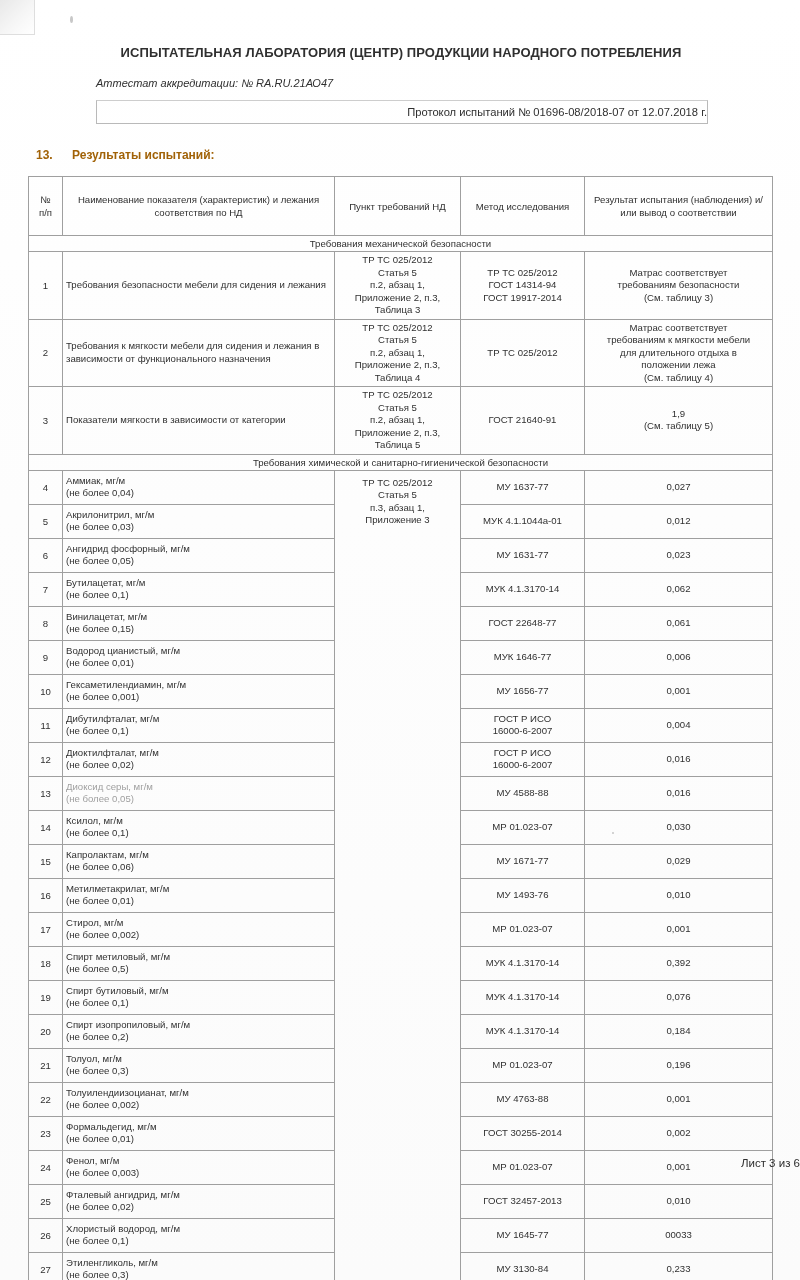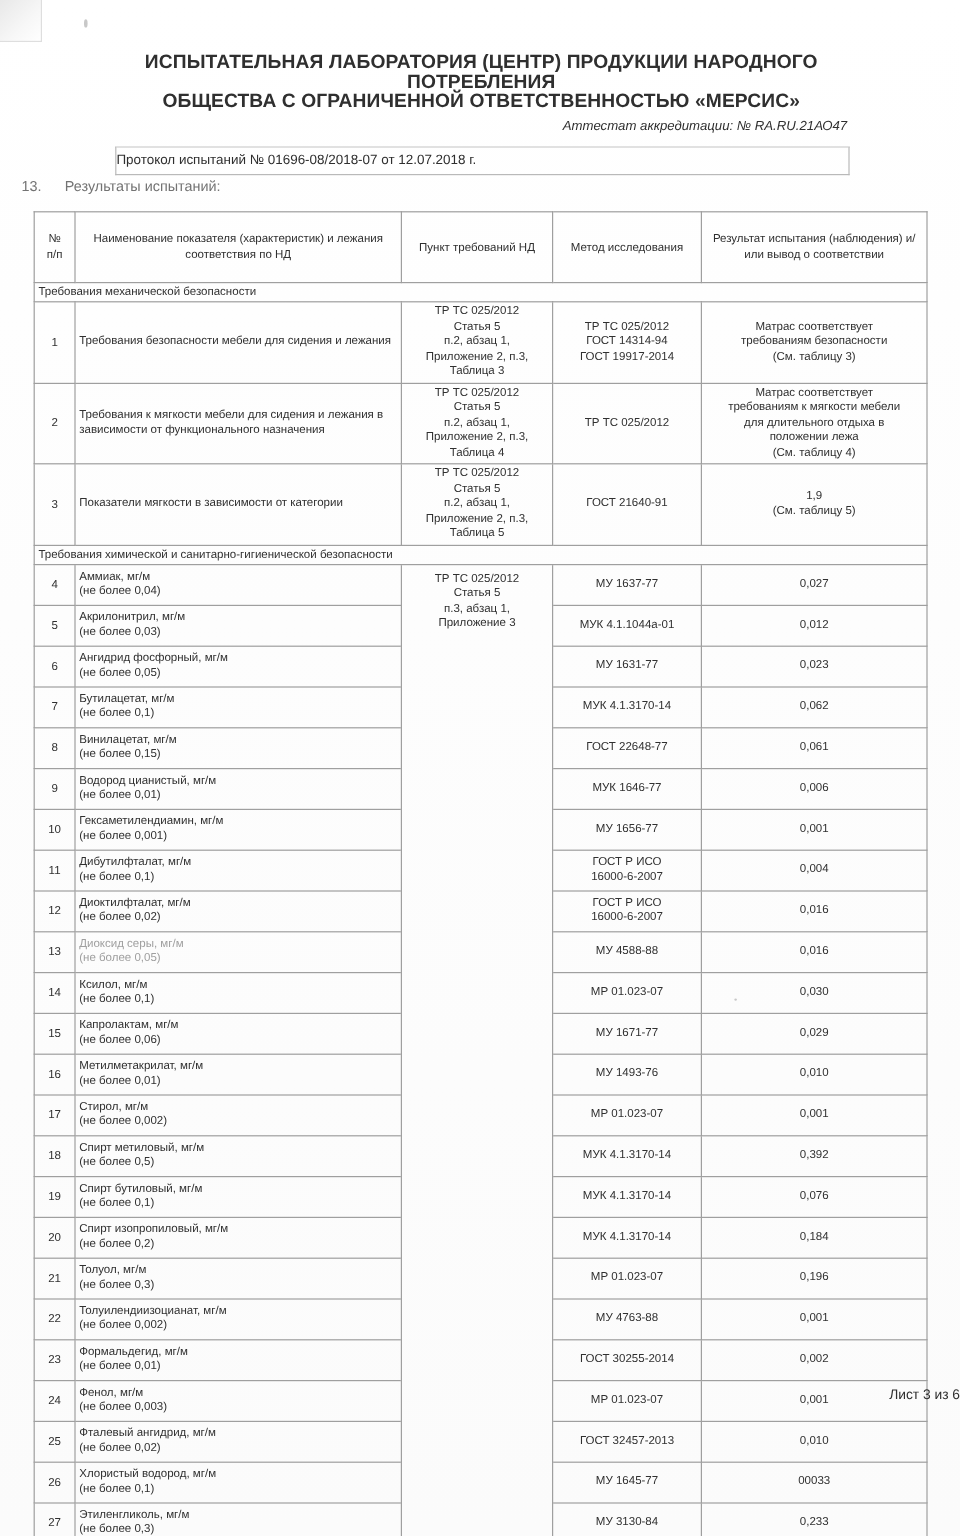--- a/index.html
+++ b/index.html
@@ -46,52 +46,53 @@
 
   
   .header {
     position: absolute;
     left: 96px;
     top: 45px;
     width: 610px;
   }
   .hdr-line {
     text-align: center;
-    font-size: 16px;
+    font-size: 13px;
     letter-spacing: .1px;
     line-height: 16px;
     font-weight: bold;
     color: #2f2f2f;
   }
   .hdr-accred {
-    text-align: right;
+    text-align: left;
     font-size: 11px;
     font-style: italic;
     line-height: 17px;
-    margin-top: 4px;
+    margin-top: 14px;
     color: #2f2f2f;
   }
   .hdr-box {
     margin: 8px auto 0 auto;
     width: 100%;
     border: 1px solid #b9b9b9;
     border-top: 1px solid #cdcdcd;
     padding: 5px 0 5px 0;
-    text-align: left;
+    text-align: right;
     font-size: 11.2px;
     color: #2f2f2f;
   }
 
   
   .section-title {
     position: absolute;
-    left: 18px;
+    left: 36px;
     top: 148px;
     font-size: 12px;
-    color: #737373;
+    color: #a16207;
+    font-weight: bold;
   }
   .section-title .num {
     display: inline-block;
     width: 36px;
   }
 
   
   .tbl-wrap {
     position: absolute;
     left: 28px;
@@ -133,21 +134,21 @@
     text-align: left;
     line-height: 12.5px;
     padding-left: 7px;
   }
   td.ctr {
     text-align: center;
     line-height: 12.5px;
     margin-top: 39px;
   }
   .group-row td {
-    text-align: left;
+    text-align: center;
     padding: 3px 6px;
     font-size: 10.4px;
     color: #2f2f2f;
   }
   .res-strong {
     font-size: 10px;
     line-height: 13px;
   }
   .res-val {
     font-size: 10.5px;
@@ -174,21 +175,20 @@
 <body>
 
 <div class="page">
   <div class="scan-tint"></div>
   <div class="corner-fold"></div>
   <div class="speck" style="left:70px;top:16px;width:3px;height:7px;"></div>
   <div class="speck" style="left:612px;top:832px;width:2px;height:2px;"></div>
 
   <div class="header">
     <div class="hdr-line">ИСПЫТАТЕЛЬНАЯ ЛАБОРАТОРИЯ (ЦЕНТР) ПРОДУКЦИИ НАРОДНОГО ПОТРЕБЛЕНИЯ</div>
-    <div class="hdr-line">ОБЩЕСТВА С ОГРАНИЧЕННОЙ ОТВЕТСТВЕННОСТЬЮ «МЕРСИС»</div>
     <div class="hdr-accred">Аттестат аккредитации: № RA.RU.21АО47</div>
     <div class="hdr-box">Протокол испытаний № 01696-08/2018-07 от 12.07.2018 г.</div>
   </div>
 
   <div class="section-title">
     <span class="num">13.</span><span>Результаты испытаний:</span>
   </div>
 
   <div class="tbl-wrap">
     <table class="main">

